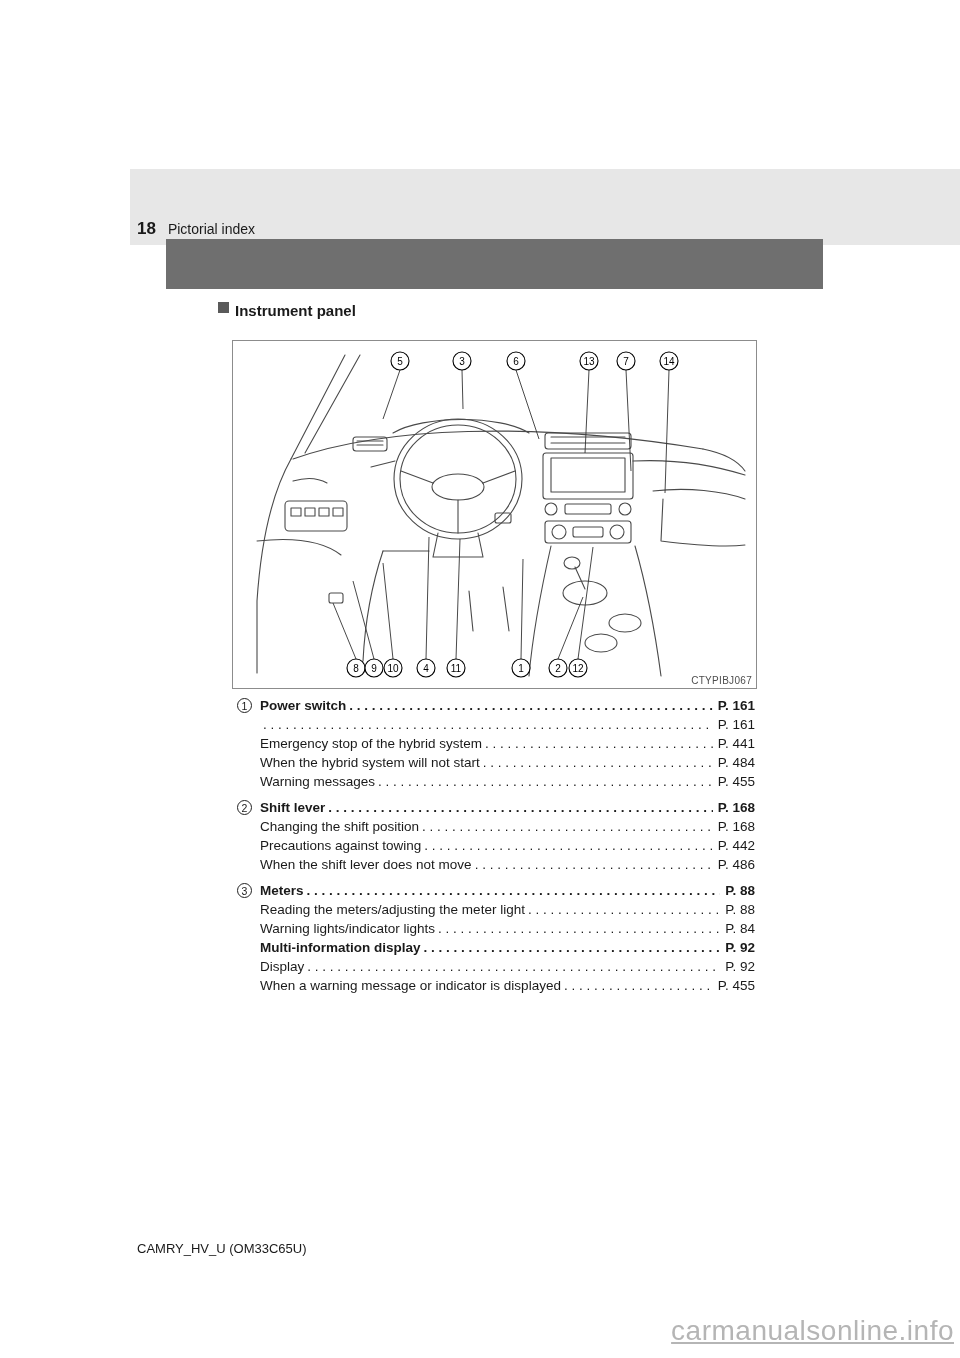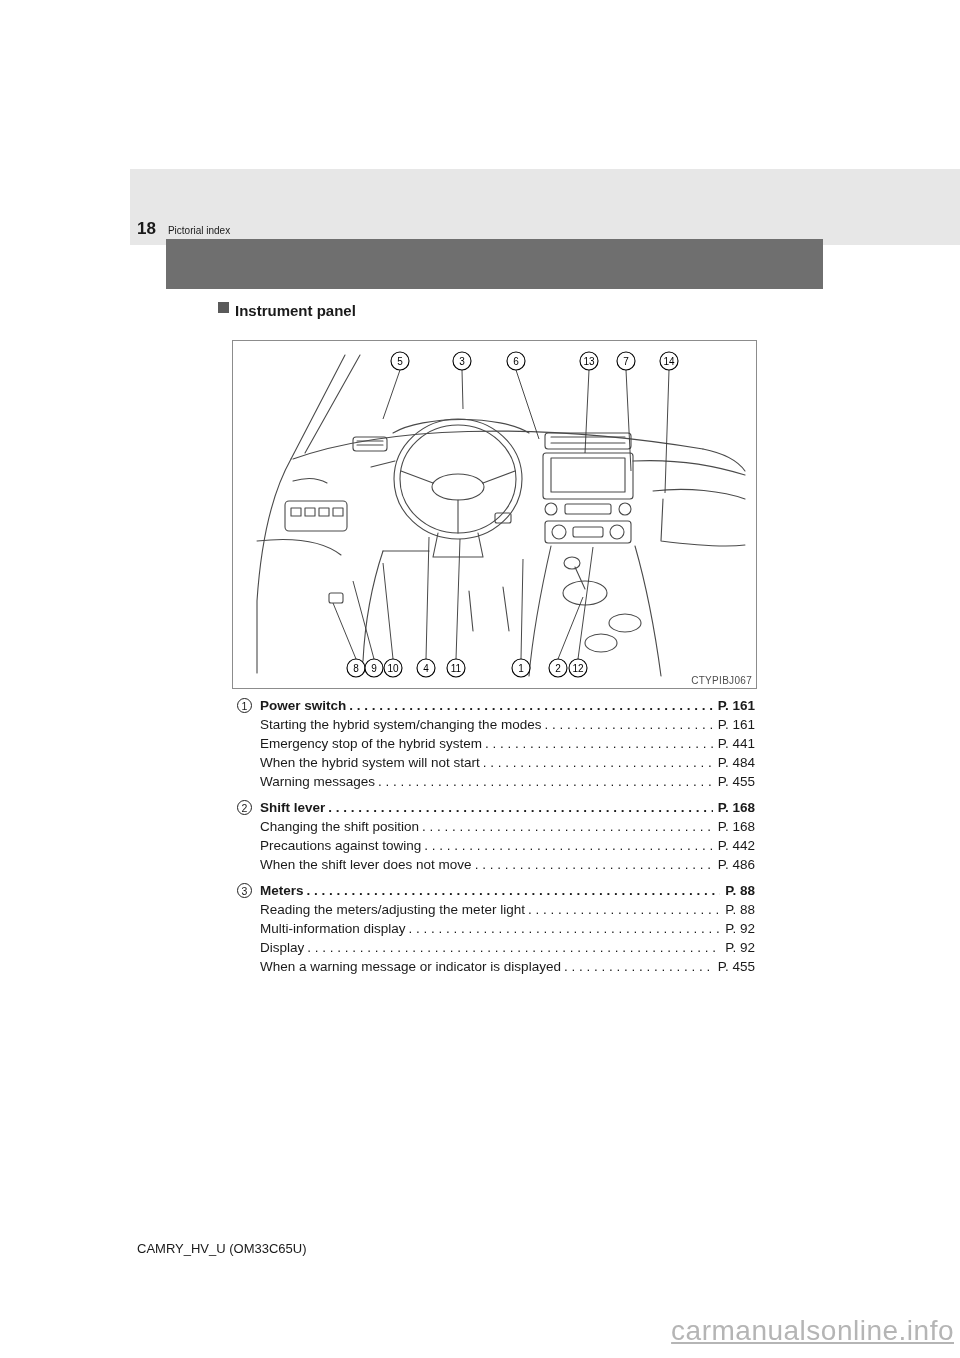--- a/index.html
+++ b/index.html
@@ -8,21 +8,21 @@
     font-family:"Liberation Sans", sans-serif; color:#1a1a1a; overflow:hidden;
     margin:0 auto;
   }
   
   .band-light {
     position:absolute; left:130px; right:0; top:169px; height:76px;
     background:#e7e7e7; display:flex; align-items:flex-end; padding:0 0 8px 7px;
     box-sizing:border-box;
   }
   .pg { font-size:17px; font-weight:bold; line-height:1; }
-  .chap { font-size:10px; margin-left:12px; line-height:1; position:relative; top:-1px; }
+  .chap { font-size:14px; margin-left:12px; line-height:1; position:relative; top:-1px; }
   .band-dark {
     position:absolute; left:166px; top:239px; width:657px; height:50px;
     background:#6f6f6f;
   }
   
   .section-heading {
     position:absolute; left:218px; top:302px; display:flex; align-items:flex-start;
     font-weight:bold; font-size:15px;
   }
   .sq { width:11px; height:11px; background:#5a5a5a; margin-right:6px; display:inline-block; }
@@ -36,21 +36,21 @@
   .fig-caption {
     position:absolute; right:4px; bottom:2px; font-size:10px; color:#4d4d4d;
     letter-spacing:0.3px;
   }
   
   .index { position:absolute; left:237px; top:696px; width:518px; font-size:13.5px; }
   .group + .group { margin-top:7px; }
   .row { display:flex; line-height:19px; }
   .row.main { font-weight:bold; align-items:center; }
   .row.sub { margin-left:23px; align-items:baseline; }
-  .row.sub.bold { font-weight:normal; }
+  .row.sub.bold { font-weight:bold; }
   .badge {
     flex:0 0 auto; width:15px; height:15px; border:1px solid #222; border-radius:50%;
     font-size:10.5px; font-weight:normal; line-height:15px; text-align:center;
     margin-right:8px; background:#fff; box-sizing:border-box;
   }
   .t { flex:0 0 auto; white-space:nowrap; }
   .dots { flex:1 1 auto; overflow:hidden; white-space:nowrap; }
   .dots::after {
     content:" . . . . . . . . . . . . . . . . . . . . . . . . . . . . . . . . . . . . . . . . . . . . . . . . . . . . . . . . . . . . . . . . . . . . . . . . . . . . . . . .";
     padding-left:3px;
@@ -215,21 +215,20 @@
   <div class="index">
 
     <div class="group">
       <div class="row main">
         <span class="badge">1</span>
         <span class="t">Power switch</span>
         <span class="dots"></span>
         <span class="p">P. 161</span>
       </div>
       <div class="row sub">
-        <span class="t">Starting the hybrid system/changing the modes</span>
         <span class="dots"></span>
         <span class="p">P. 161</span>
       </div>
       <div class="row sub">
         <span class="t">Emergency stop of the hybrid system</span>
         <span class="dots"></span>
         <span class="p">P. 441</span>
       </div>
       <div class="row sub">
         <span class="t">When the hybrid system will not start</span>
@@ -272,20 +271,25 @@
         <span class="badge">3</span>
         <span class="t">Meters</span>
         <span class="dots"></span>
         <span class="p">P. 88</span>
       </div>
       <div class="row sub">
         <span class="t">Reading the meters/adjusting the meter light</span>
         <span class="dots"></span>
         <span class="p">P. 88</span>
       </div>
+      <div class="row sub">
+        <span class="t">Warning lights/indicator lights</span>
+        <span class="dots"></span>
+        <span class="p">P. 84</span>
+      </div>
       <div class="row sub bold">
         <span class="t">Multi-information display</span>
         <span class="dots"></span>
         <span class="p">P. 92</span>
       </div>
       <div class="row sub">
         <span class="t">Display</span>
         <span class="dots"></span>
         <span class="p">P. 92</span>
       </div>

